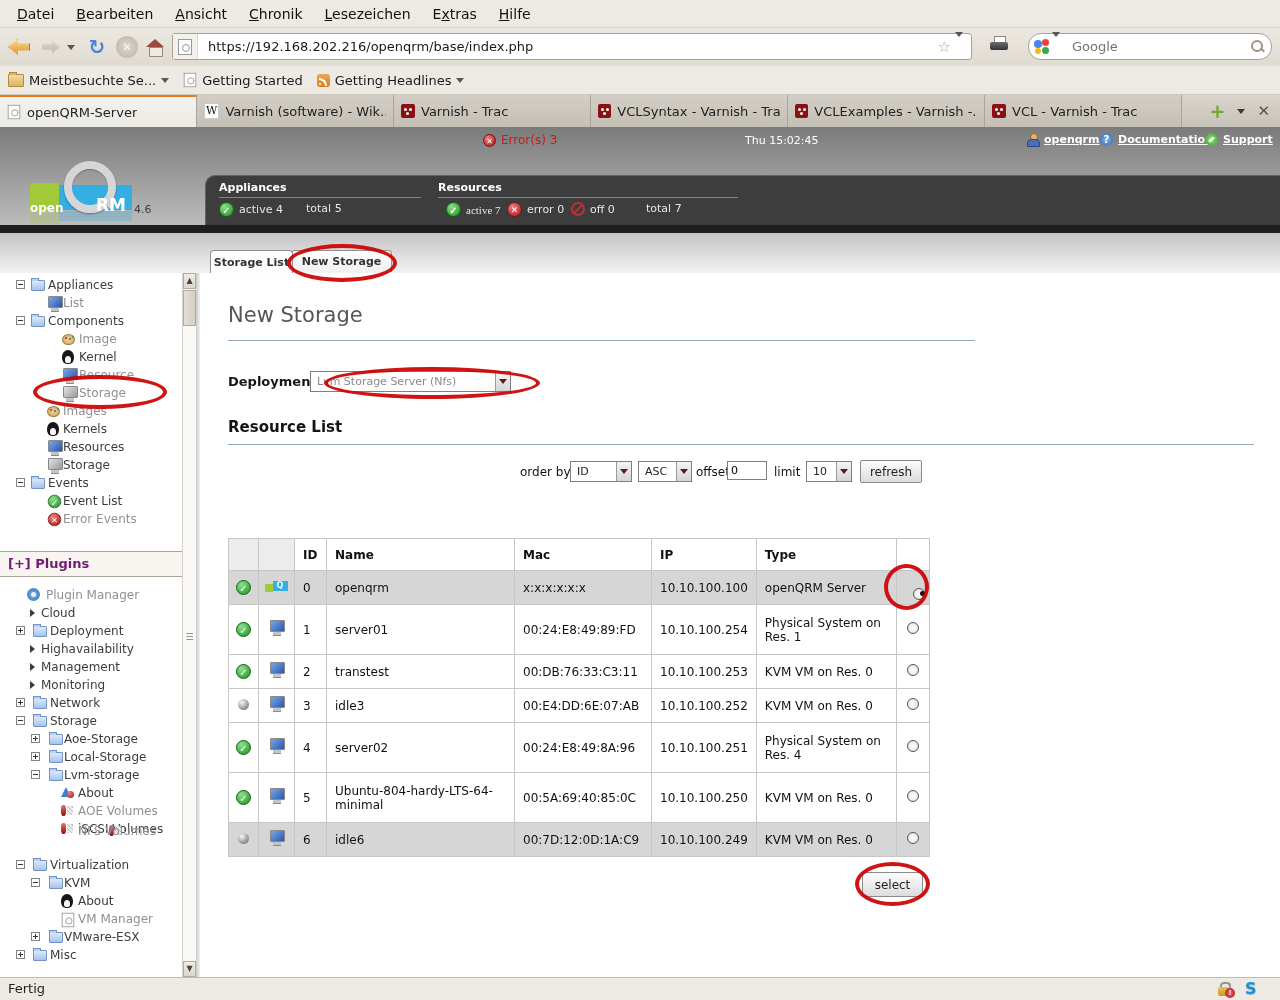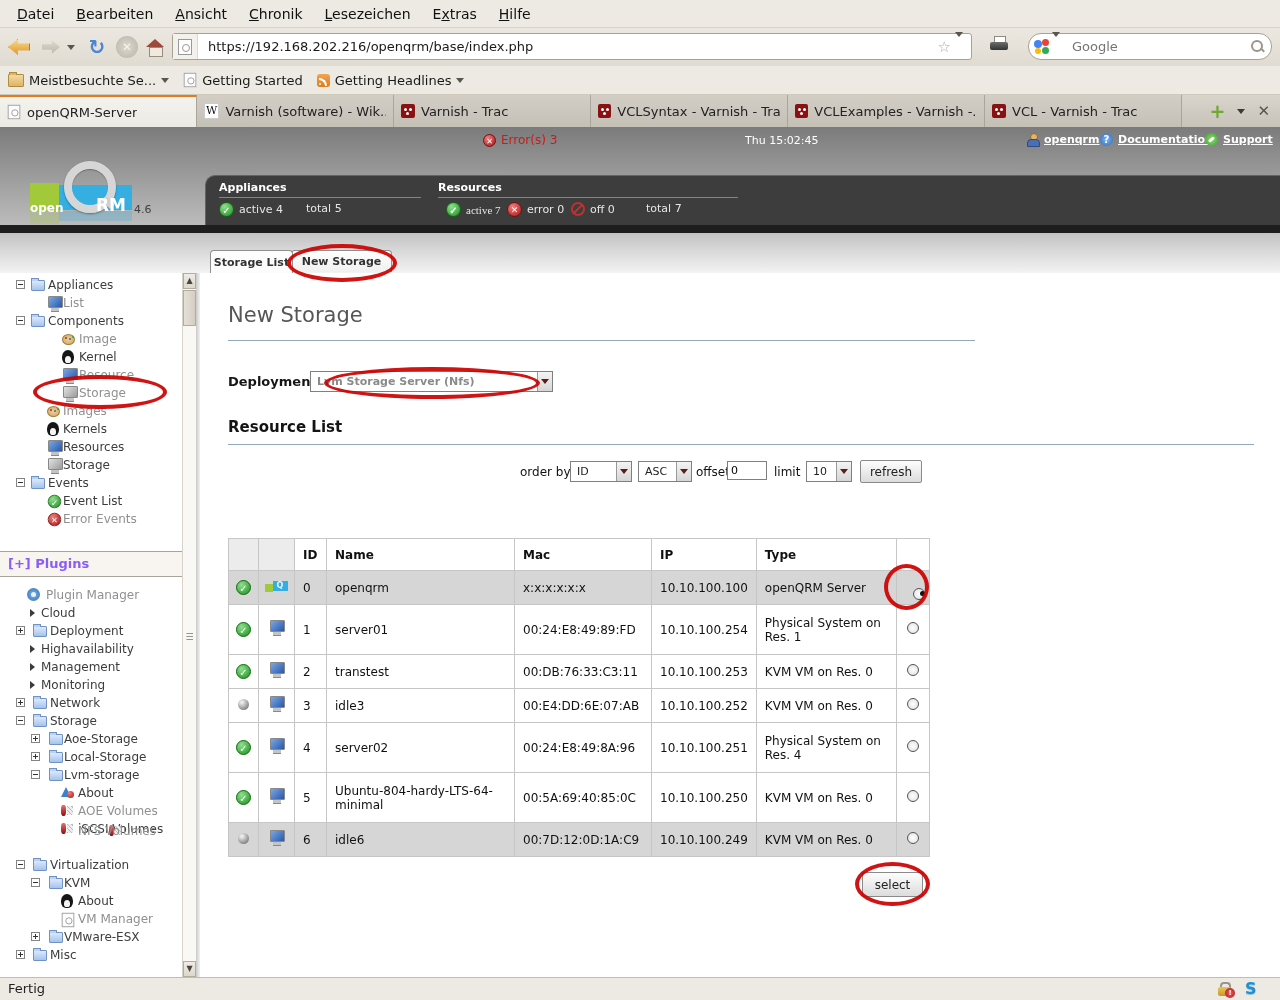--- a/index.html
+++ b/index.html
@@ -158,42 +158,42 @@
   .ico-gear{position:relative;width:13px;height:13px;border-radius:50%;background:radial-gradient(#7db4e8,#2f6fb4);display:inline-block;}
   .ico-gear:after{content:"";position:absolute;left:4px;top:4px;width:5px;height:5px;background:#eaf2fa;border-radius:50%;}
   .ico-vol{position:relative;width:13px;height:13px;display:inline-block;}
   .ico-vol:before{content:"";position:absolute;left:0;top:1px;width:5px;height:11px;background:linear-gradient(#e87070,#8f0f0f);border-radius:2px/40%;}
   .ico-vol:after{content:"";position:absolute;left:6px;top:2px;width:6px;height:9px;background:repeating-linear-gradient(45deg,#bbb 0 1px,#eee 1px 3px);}
   .ico-lvm{position:relative;width:14px;height:13px;display:inline-block;}
   .ico-lvm:before{content:"";position:absolute;left:0;top:1px;width:0;height:0;border-left:5px solid transparent;border-right:5px solid transparent;border-bottom:10px solid #3f7fd0;}
   .ico-lvm:after{content:"";position:absolute;left:6px;top:5px;width:7px;height:7px;background:radial-gradient(circle at 35% 30%,#f08080,#a81212);border-radius:50%;}
   .plugins-header{position:absolute;left:0;top:278px;width:182px;height:26px;box-sizing:border-box;
     background:#f8f5f0;border-top:1px solid #a9a49a;border-bottom:1px solid #a9a49a;
-    font-size:13px;font-weight:bold;line-height:24px;padding-left:8px;color:#8b5cf6;}
+    font-size:13px;font-weight:bold;line-height:24px;padding-left:8px;color:#701a75;}
   
   .sb-scroll{position:absolute;left:182px;top:0;width:14px;height:704px;background:#faf8f5;border-left:1px solid #d8d3ca;box-sizing:border-box;}
   .sb-arrow{position:absolute;left:0;width:13px;height:16px;background:linear-gradient(#efece6,#ddd7cc);border:1px solid #b2ac9f;box-sizing:border-box;
     font-size:8px;line-height:14px;text-align:center;color:#4a463e;}
   .sb-up{top:0;} .sb-down{bottom:0;}
   .sb-thumb{position:absolute;left:0;top:17px;width:13px;height:36px;background:linear-gradient(90deg,#e5e0d7,#d4cec3);border:1px solid #b2ac9f;box-sizing:border-box;}
   .sb-grip{position:absolute;left:2px;top:360px;width:9px;font-size:9px;color:#7a756b;line-height:9px;text-align:center;}
   .sb-divider{position:absolute;left:196px;top:0;width:4px;height:704px;background:linear-gradient(90deg,#c9c9c9,#f2f2f2);}
   
   .main{position:absolute;left:200px;top:0;right:0;height:704px;background:#fff;}
   .m-title{position:absolute;left:28px;top:30px;font-size:21px;color:#565656;}
   .m-hr{position:absolute;height:1px;background:#94a9be;}
   .hr1{left:28px;top:67px;width:747px;}
   .hr2{left:28px;top:171px;width:1026px;}
   .dep-label{position:absolute;left:28px;top:101px;font-size:13px;font-weight:bold;color:#151515;}
   .sel{position:absolute;height:21px;background:#fff;border:1px solid #7f7f7f;box-sizing:border-box;font-size:11px;
     display:flex;align-items:center;justify-content:space-between;padding-left:6px;color:#222;}
   .sel-arrow{width:15px;height:100%;background:linear-gradient(#f4f4f4,#d6d6d6);border-left:1px solid #9a9a9a;
     display:flex;align-items:center;justify-content:center;box-sizing:border-box;}
   .sel-arrow:after{content:"";width:0;height:0;border-left:4px solid transparent;border-right:4px solid transparent;border-top:5px solid #5a1d1d;}
-  .dep-select{left:110px;top:98px;width:243px;color:#8a8a8a;font-weight:bold;}
+  .dep-select{left:110px;top:98px;width:201px;color:#8a8a8a;}
   .m-sec{position:absolute;left:28px;top:145px;font-size:15px;font-weight:bold;color:#141414;}
   .ctl-label{position:absolute;top:192px;font-size:12px;color:#111;}
   .cl-order{left:320px;} .cl-offset{left:496px;} .cl-limit{left:574px;}
   .sel-id{left:370px;top:188px;width:62px;}
   .sel-asc{left:438px;top:188px;width:54px;}
   .sel-limit{left:606px;top:188px;width:46px;}
   .ctl-input{position:absolute;left:527px;top:188px;width:40px;height:19px;border:1px solid #7f7f7f;font-size:11px;
     font-family:inherit;padding:0 3px;box-sizing:border-box;}
   .btn{font-family:inherit;font-size:12px;color:#222;background:linear-gradient(#fdfdfd,#dcdcdc);
     border:1px solid #8a8a8a;border-radius:2px;}

